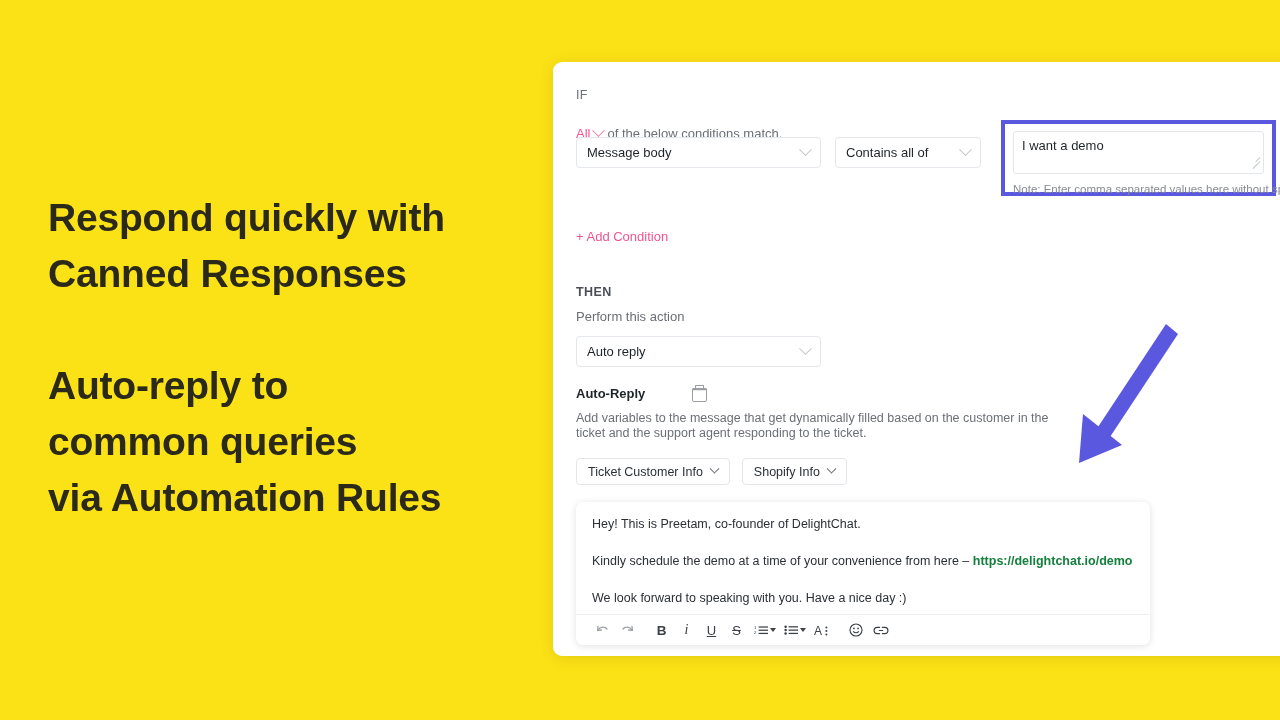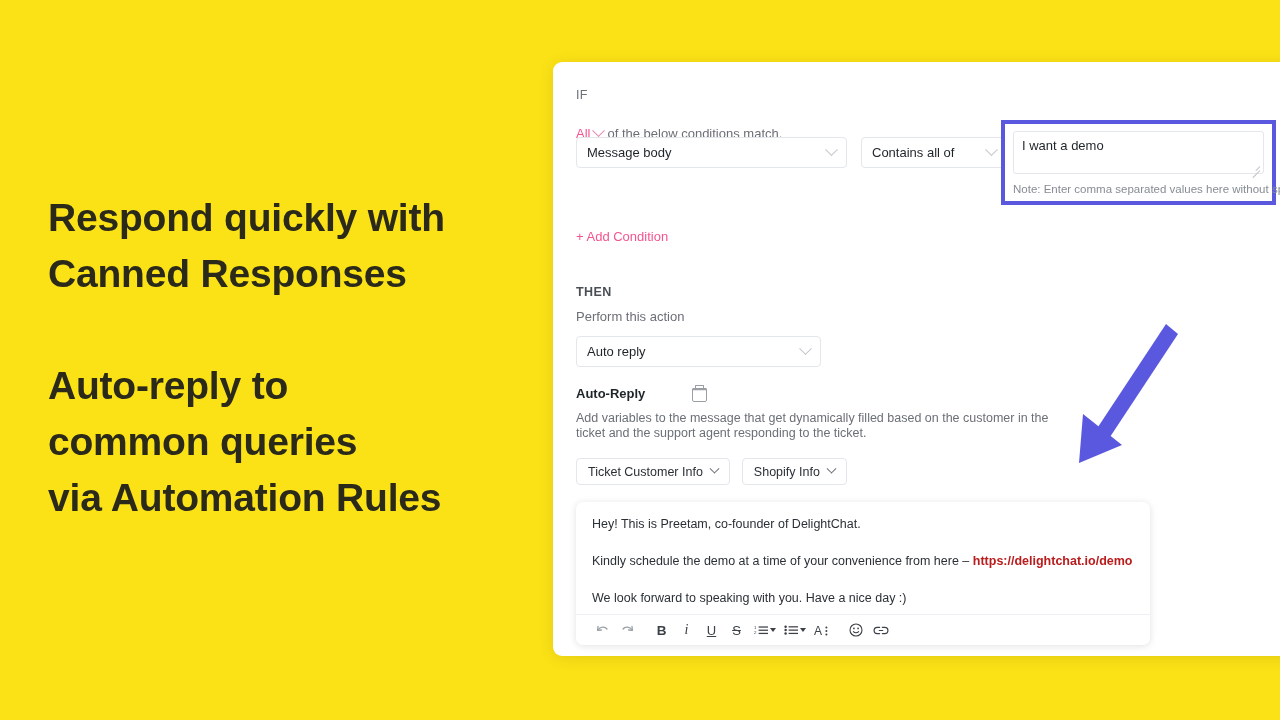--- a/index.html
+++ b/index.html
@@ -100,36 +100,36 @@
     color: #1F2429;
     cursor: pointer;
   }
 
   .row-conditions {
     position: absolute;
     left: 576px; top: 137px;
     display: flex;
     gap: 14px;
   }
-  .sel-field { width: 271px; justify-content: space-between; }
+  .sel-field { width: 245px; justify-content: space-between; }
   .sel-op    { width: 146px; }
 
   .add-condition {
     position: absolute;
     left: 576px; top: 229px;
     font-size: 13px;
     color: #F4548E;
     cursor: pointer;
   }
 
   
   .highlight-box {
     position: absolute;
     left: 1001px; top: 120px;
-    width: 275px; height: 85px;
+    width: 275px; height: 76px;
     border: 4px solid #5B58E0;
     background: #FFFFFF;
     padding: 7px 8px 4px 8px;
   }
   .value-textarea {
     width: 100%;
     height: 43px;
     border: 1px solid #E3E6EA;
     border-radius: 3px;
     padding: 6px 8px;
@@ -258,21 +258,21 @@
   .editor-body {
     padding: 14px 16px 0 16px;
   }
   .msg-line {
     font-size: 12.5px;
     color: #2B3036;
     margin-bottom: 21px;
     line-height: 16px;
   }
   .msg-line:last-child { margin-bottom: 0; }
-  .msg-link { font-weight: bold; color: #b91c1c; }
+  .msg-link { font-weight: bold; color: #15803d; }
 
   .editor-toolbar {
     position: absolute;
     left: 0; right: 0; bottom: 0;
     height: 31px;
     border-top: 1px solid #EDEFF2;
     display: flex;
     align-items: center;
     padding: 0 14px;
     gap: 0;

